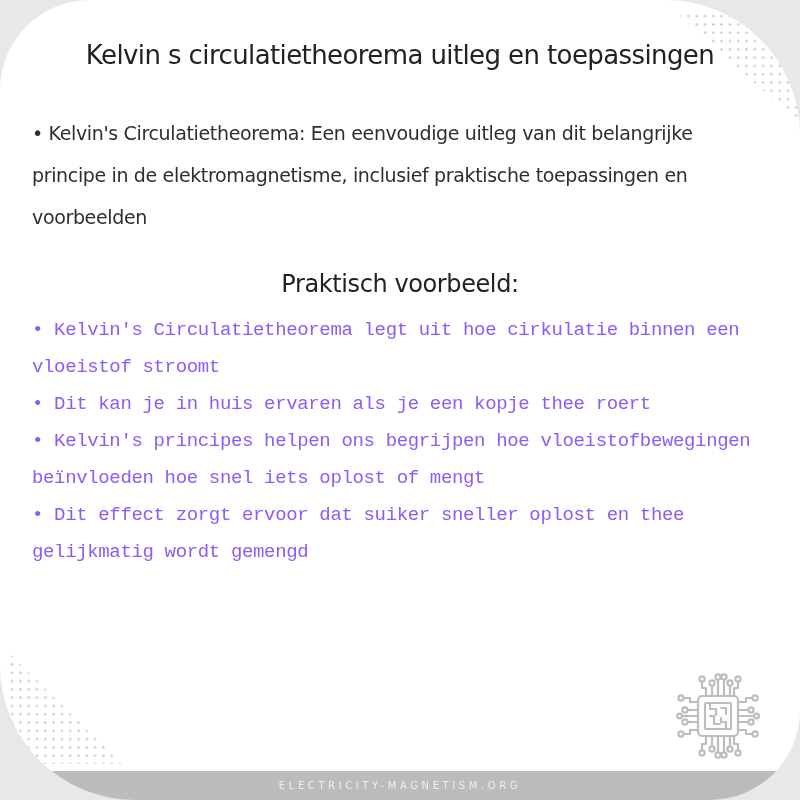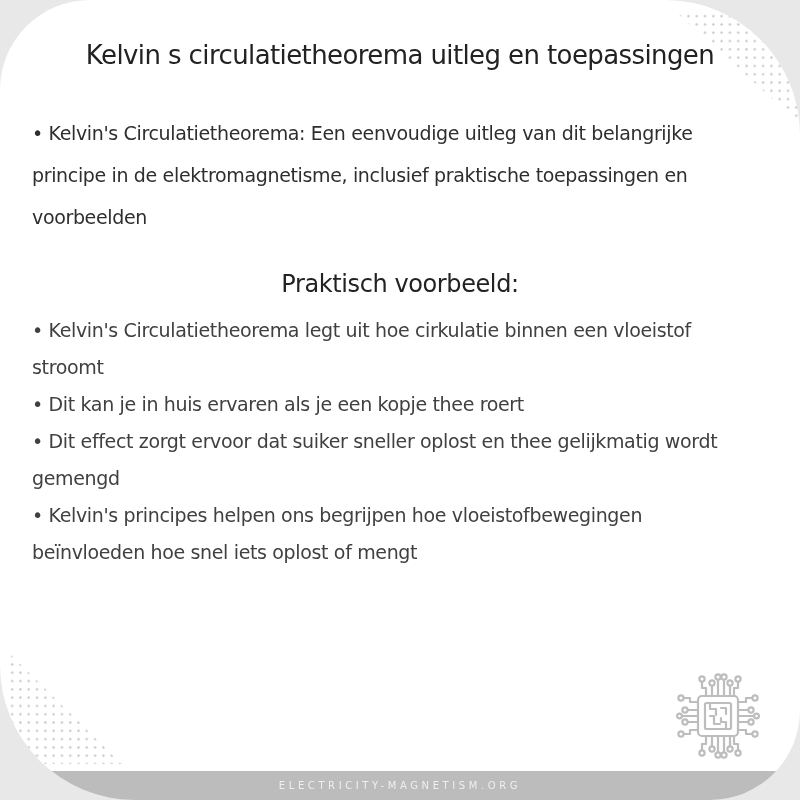--- a/index.html
+++ b/index.html
@@ -75,22 +75,23 @@
       width: 720px;
       top: 312px;
       margin: 0;
       padding: 0;
       list-style: none;
     }
     .bullets li {
       font-size: 19px;
       line-height: 37px;
       letter-spacing: -0.35px;
-      color: #404040;
+      color: #8b5cf6;
       margin: 0 0 0 0;
+      font-family: Liberation Mono, monospace;
     }
     .footer {
       position: absolute;
       left: 0; right: 0;
       top: 771px;
       height: 29px;
       background: #bcbcbc;
       text-align: center;
     }
     .footer span {
@@ -117,22 +118,22 @@
 
   <h1 class="title">Kelvin s circulatietheorema uitleg en toepassingen</h1>
 
   <p class="intro">• Kelvin's Circulatietheorema: Een eenvoudige uitleg van dit belangrijke principe in de elektromagnetisme, inclusief praktische toepassingen en voorbeelden</p>
 
   <h2 class="subtitle">Praktisch voorbeeld:</h2>
 
   <ul class="bullets">
     <li>• Kelvin's Circulatietheorema legt uit hoe cirkulatie binnen een vloeistof stroomt</li>
     <li>• Dit kan je in huis ervaren als je een kopje thee roert</li>
+    <li>• Kelvin's principes helpen ons begrijpen hoe vloeistofbewegingen beïnvloeden hoe snel iets oplost of mengt</li>
     <li>• Dit effect zorgt ervoor dat suiker sneller oplost en thee gelijkmatig wordt gemengd</li>
-    <li>• Kelvin's principes helpen ons begrijpen hoe vloeistofbewegingen beïnvloeden hoe snel iets oplost of mengt</li>
   </ul>
 
   <svg class="chip" viewBox="0 0 84 88" fill="none" stroke="#bdbdbd" stroke-width="2.2" stroke-linecap="round" stroke-linejoin="round">
 
     <rect x="22" y="24" width="40" height="40" rx="4"></rect>
     <rect x="29" y="31" width="26" height="26" rx="1.5"></rect>
 
     <path d="M34 31 V37 H40 V43"></path>
     <path d="M45 36 H50 V42"></path>
     <path d="M34 44 H38 V52 H44"></path>

